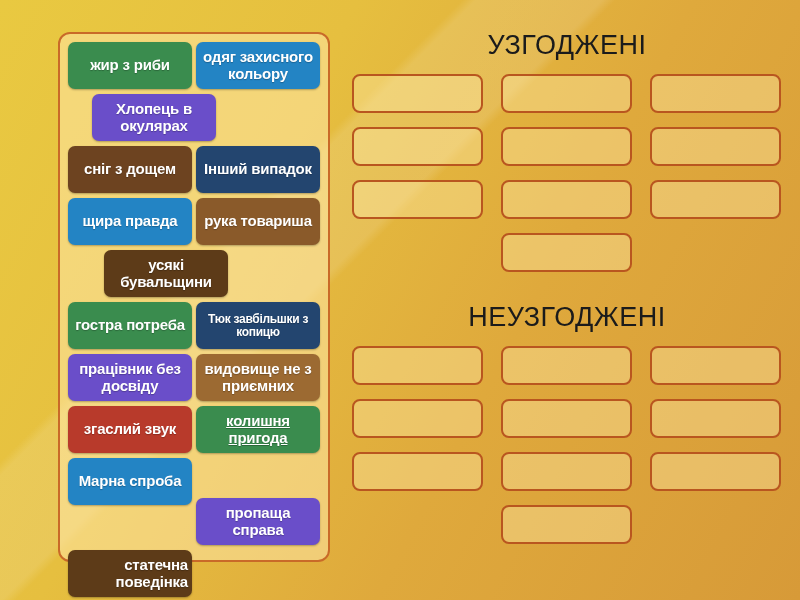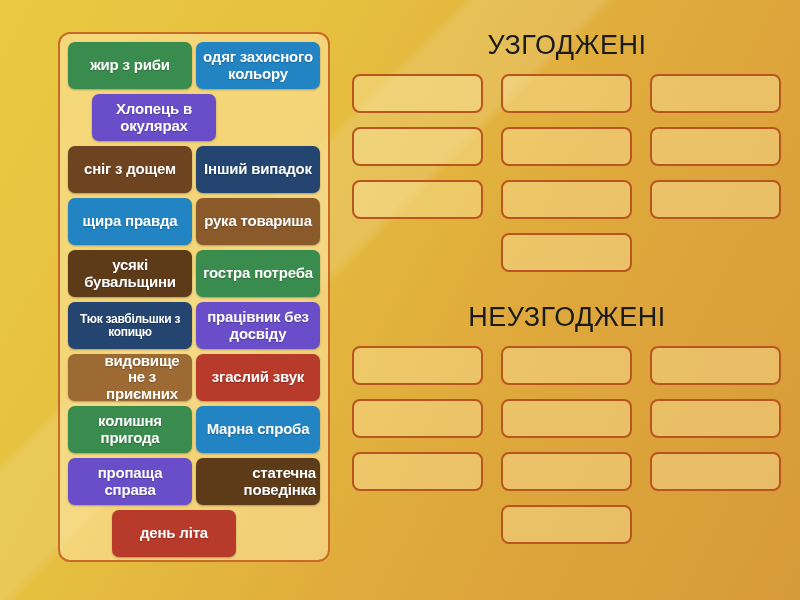--- a/index.html
+++ b/index.html
@@ -114,29 +114,29 @@
 
   <div id="bank">
     <div id="bank-grid">
         <div class="tile" style="background: rgb(58, 140, 78);">жир з риби</div>
         <div class="tile" style="background: rgb(35, 132, 196);">одяг захисного кольору</div>
         <div class="tile" style="background: rgb(106, 78, 201); margin-left: 24px;">Хлопець в окулярах</div>
         <div class="tile" style="background: rgb(109, 67, 32);">сніг з дощем</div>
         <div class="tile" style="background: rgb(35, 69, 111);">Інший випадок</div>
         <div class="tile" style="background: rgb(35, 132, 196);">щира правда</div>
         <div class="tile" style="background: rgb(138, 90, 42);">рука товариша</div>
-        <div class="tile" style="background: rgb(93, 59, 24);">усякі бувальщини</div>
+        <div class="tile" style="background: rgb(93, 59, 24); margin-left: 36px;">усякі бувальщини</div>
         <div class="tile" style="background: rgb(58, 140, 78);">гостра потреба</div>
         <div class="tile small" style="background: rgb(35, 69, 111);">Тюк завбільшки з копицю</div>
         <div class="tile" style="background: rgb(106, 78, 201);">працівник без досвіду</div>
-        <div class="tile" style="background: rgb(156, 106, 50); padding-left: 28px;">видовище не з приємних</div>
+        <div class="tile" style="background: rgb(156, 106, 50);">видовище не з приємних</div>
         <div class="tile" style="background: rgb(184, 58, 43);">згаслий звук</div>
-        <div class="tile" style="background: rgb(58, 140, 78);">колишня пригода</div>
+        <div class="tile" style="background: rgb(58, 140, 78); text-decoration: underline;">колишня пригода</div>
         <div class="tile" style="background: rgb(35, 132, 196); text-align: center;">Марна спроба</div>
-        <div class="tile" style="background: rgb(106, 78, 201);">пропаща справа</div>
+        <div class="tile" style="background: rgb(106, 78, 201); margin-top: 40px;">пропаща справа</div>
         <div class="tile" style="background: rgb(93, 59, 24); text-align: right;">статечна поведінка</div>
         <div class="tile" style="background: rgb(184, 58, 43); margin-left: 44px;">день літа</div>
       </div>
   </div>
 
   <div class="group" id="group-agreed">
     <div class="group-title">УЗГОДЖЕНІ</div>
     <div class="slot-grid">
         <div class="slot"></div>
         <div class="slot"></div>

